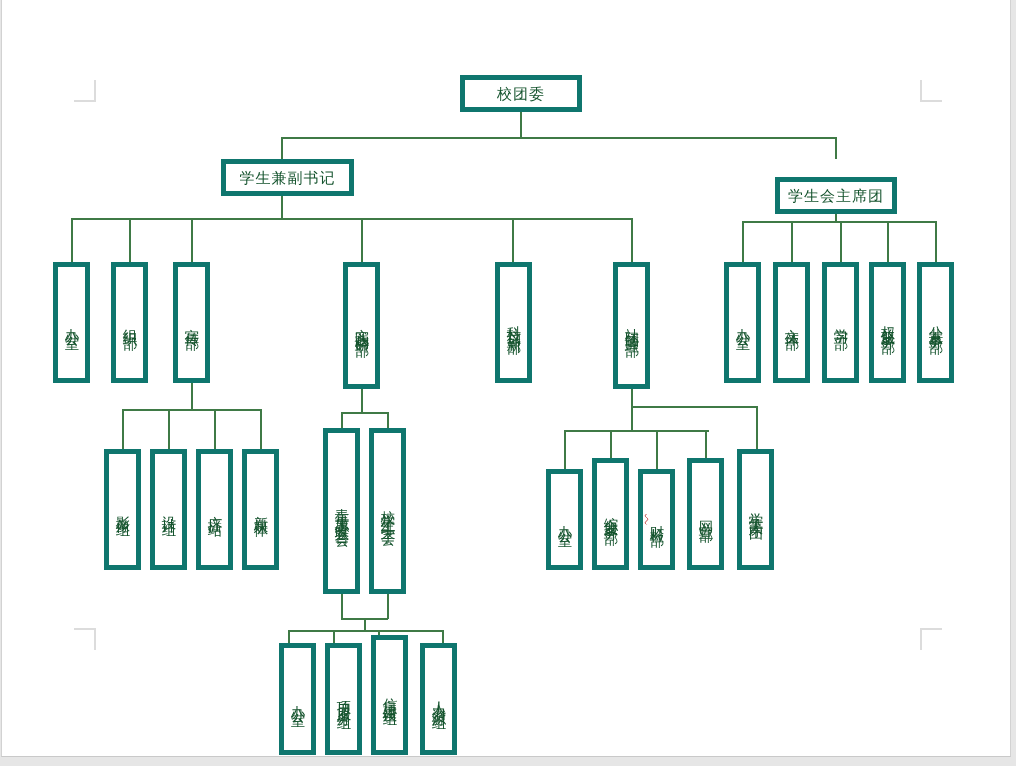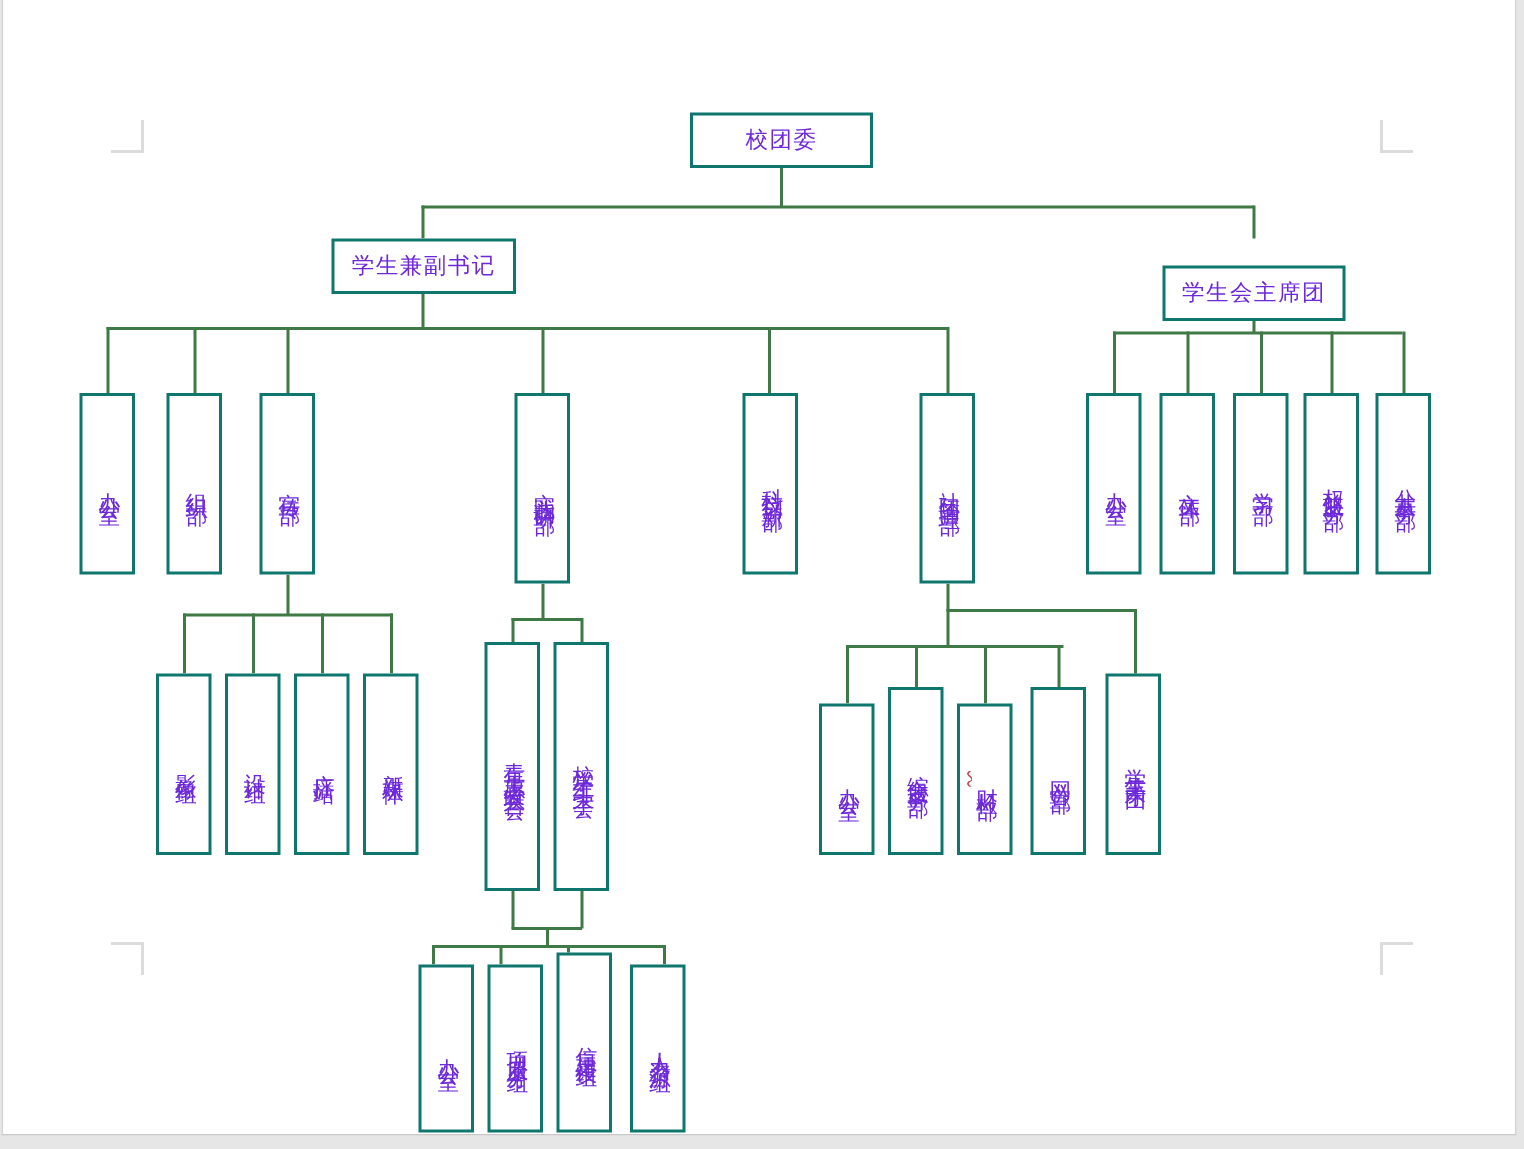--- a/index.html
+++ b/index.html
@@ -15,22 +15,22 @@
   
   .corner{position:absolute;width:22px;height:22px;}
   .corner i{position:absolute;background:#dcdcdc;}
   .corner i.h{height:2px;width:22px;}
   .corner i.v{width:2px;height:22px;}
 
   
   #chart{position:absolute;left:0;top:0;width:1016px;height:766px;}
 
   .node{position:absolute;box-sizing:border-box;background:#ffffff;
-        border:2px solid #0f766e;display:flex;align-items:center;justify-content:center;
-        color:#6d28d9;}
+        border:5px solid #0f766e;display:flex;align-items:center;justify-content:center;
+        color:#14532d;}
   .node span{display:block;text-align:center;line-height:1.30;}
 
   
   .node.horiz span{writing-mode:horizontal-tb;font-size:15px;letter-spacing:1px;}
 
   
   .node.vert span{writing-mode:vertical-rl;text-orientation:upright;
                   font-size:14.5px;letter-spacing:3.5px;}
 
   
@@ -119,21 +119,21 @@
     <div class="ln h" style="left:288px;top:630px;width:155px;"></div>
     <div class="ln v" style="left:288px;top:630px;height:13px;"></div>
     <div class="ln v" style="left:333px;top:630px;height:13px;"></div>
     <div class="ln v" style="left:378px;top:630px;height:13px;"></div>
     <div class="ln v" style="left:442px;top:630px;height:13px;"></div>
 
     <div class="node horiz" style="left:460px;top:75px;width:122px;height:37px;">
       <span>校团委</span>
     </div>
 
-    <div class="node horiz" style="left:221px;top:159px;width:123px;height:37px;">
+    <div class="node horiz" style="left:221px;top:159px;width:133px;height:37px;">
       <span>学生兼副书记</span>
     </div>
     <div class="node horiz" style="left:775px;top:177px;width:122px;height:37px;">
       <span>学生会主席团</span>
     </div>
 
     <div class="node vert" style="left:53px;top:262px;width:37px;height:121px;">
       <span>办公室</span>
     </div>
     <div class="node vert" style="left:111px;top:262px;width:37px;height:121px;">

